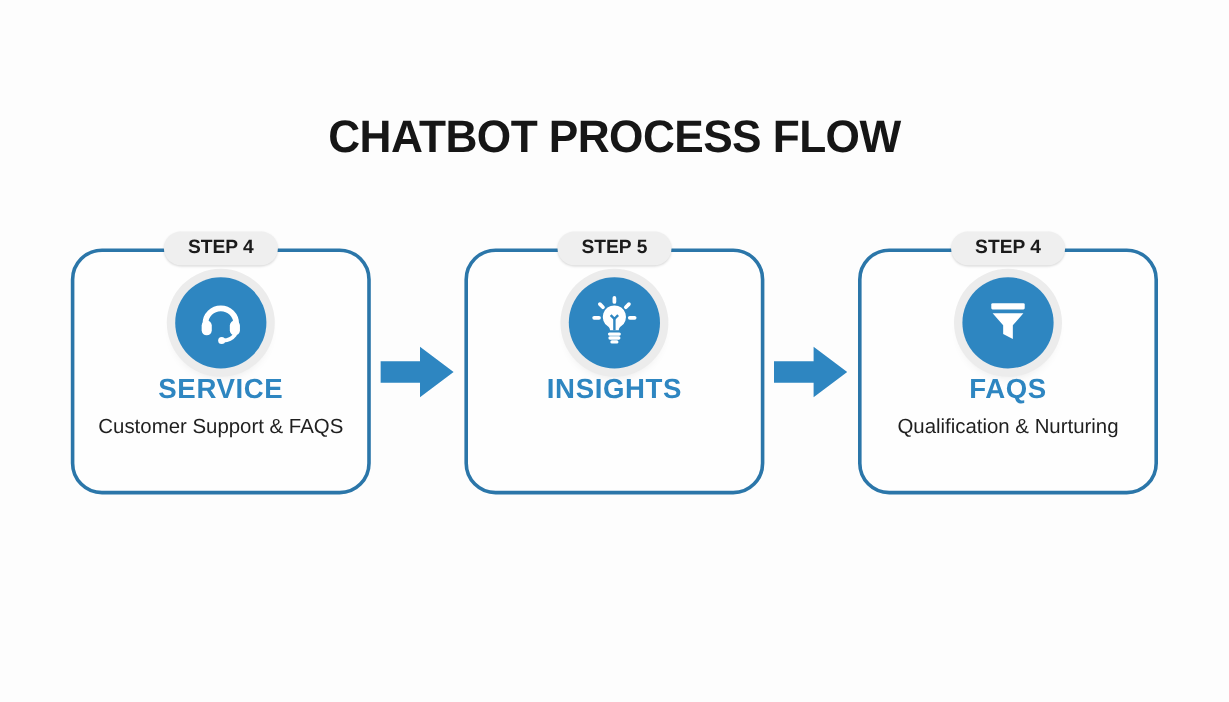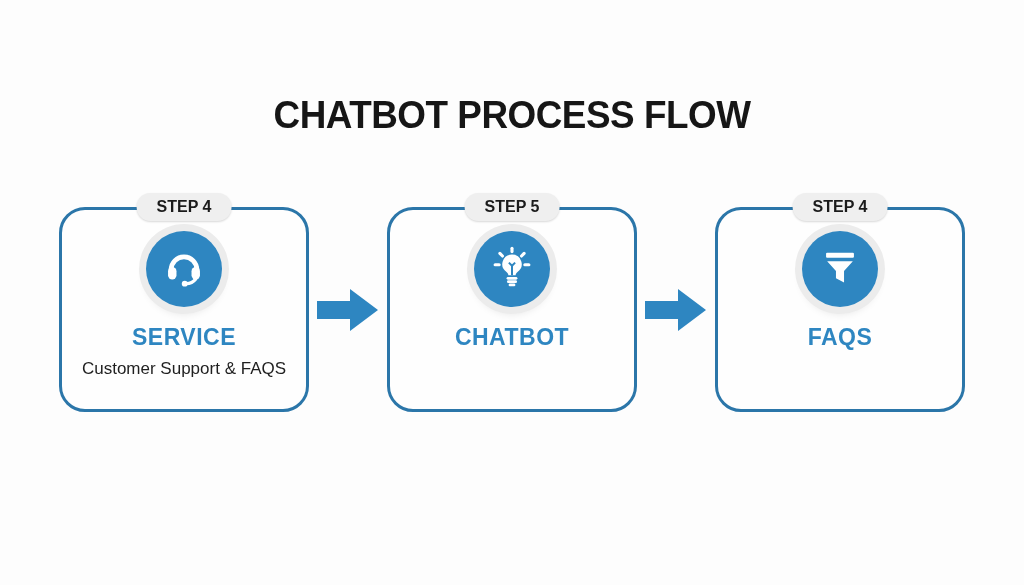--- a/index.html
+++ b/index.html
@@ -60,21 +60,21 @@
     height: 76px;
     border-radius: 50%;
     background: #2e86c1;
     box-shadow: 0 0 0 7px #ececec, 0 6px 10px rgba(0,0,0,0.12);
     display: flex;
     align-items: center;
     justify-content: center;
   }
   .icon-circle svg { width: 44px; height: 44px; }
   .step-title {
-    margin-top: 17px;
+    margin-top: 4px;
     font-size: 23px;
     font-weight: 700;
     letter-spacing: 0.5px;
     color: #2e86c1;
   }
   .step-subtitle {
     margin-top: 8px;
     font-size: 17px;
     color: #1f1f1f;
   }
@@ -134,36 +134,37 @@
             </g>
             <path d="M12 5.2a5.2 5.2 0 0 0-3 9.5c.6.45 1 1.1 1 1.8h4c0-.7.4-1.35 1-1.8a5.2 5.2 0 0 0-3-9.5z" fill="#ffffff"></path>
             <path d="M10.3 9.6l1.7 1.7 1.7-1.7" fill="none" stroke="#2e86c1" stroke-width="1.1"></path>
             <line x1="12" y1="11.3" x2="12" y2="16.5" stroke="#2e86c1" stroke-width="1.1"></line>
             <line x1="9.8" y1="18.2" x2="14.2" y2="18.2" stroke="#ffffff" stroke-width="1.5" stroke-linecap="round"></line>
             <line x1="10" y1="20" x2="14" y2="20" stroke="#ffffff" stroke-width="1.5" stroke-linecap="round"></line>
             <line x1="10.9" y1="21.8" x2="13.1" y2="21.8" stroke="#ffffff" stroke-width="1.5" stroke-linecap="round"></line>
           </svg>
         </span>
       </div>
-      <div class="step-title">CHATBOT</div>
+      <div class="step-title">INSIGHTS</div>
     </div>
 
     <div class="arrow">
       <svg viewBox="0 0 62 46" xmlns="http://www.w3.org/2000/svg">
         <polygon points="0,14 33,14 33,2 61,23 33,44 33,32 0,32" fill="#2e86c1"></polygon>
       </svg>
     </div>
 
     <div class="step-card">
       <div class="step-badge">STEP 4</div>
       <div class="icon-circle">
         <span>
           <svg viewBox="0 0 24 24" xmlns="http://www.w3.org/2000/svg">
             <rect x="4.4" y="4.2" width="15.2" height="2.8" rx="0.6" fill="#ffffff"></rect>
             <path d="M5 8.8h14l-4.8 5.4v6.2l-4.4-2.2v-4z" fill="#ffffff"></path>
           </svg>
         </span>
       </div>
       <div class="step-title">FAQS</div>
+      <div class="step-subtitle">Qualification &amp; Nurturing</div>
     </div>
 
   </div>
 </div>
 
 </body></html>

